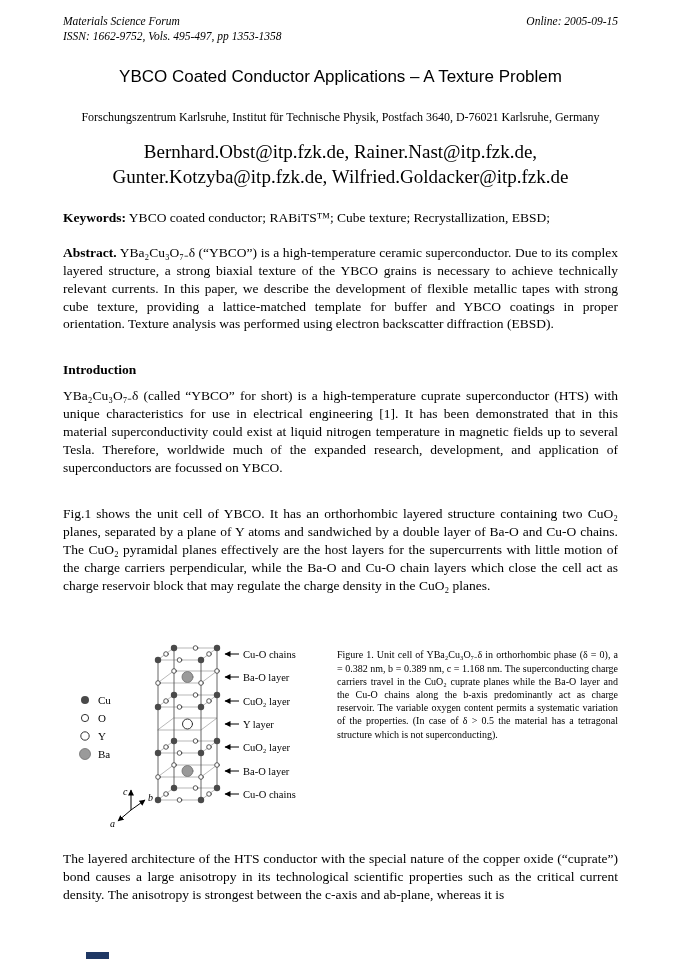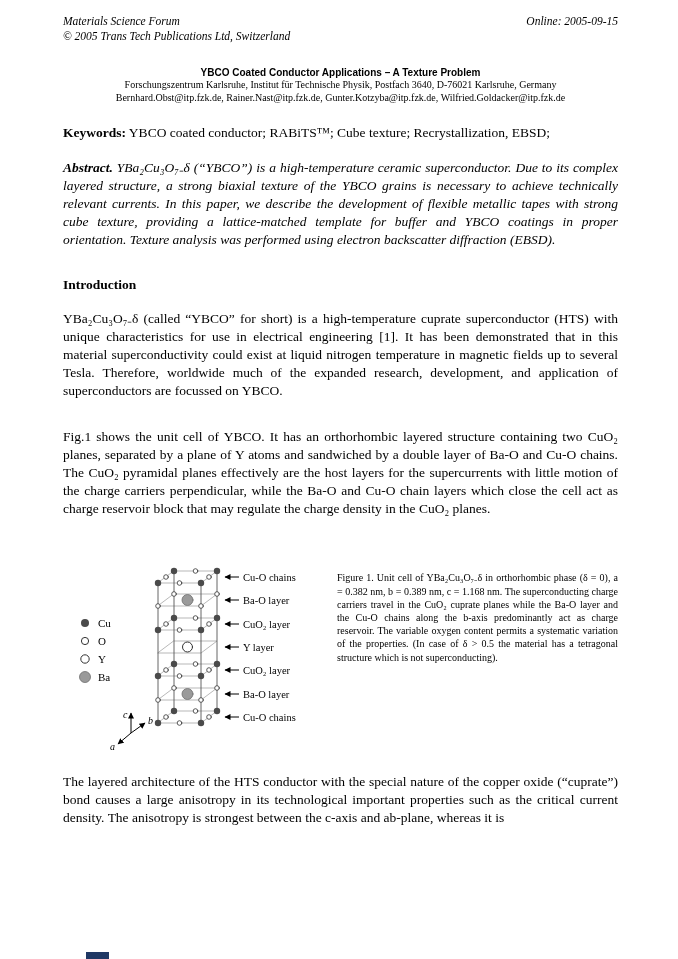--- a/index.html
+++ b/index.html
@@ -10,33 +10,33 @@
   }
   .page { box-sizing:border-box; width:678px; height:959px; padding:14px 60px 0 63px; position:relative; }
 
   
   .hdr { display:flex; justify-content:space-between; align-items:flex-start;
          font-style:italic; font-size:11.5px; line-height:1.28; }
   .hdr-left div { white-space:nowrap; }
 
   
   .title { margin-top:24px; text-align:center; font-family:"Liberation Sans", sans-serif;
-           font-weight:bold; font-size:10px; }
+           font-weight:normal; font-size:17px; }
   .authors { margin-top:17px; text-align:center; font-family:"Liberation Sans", sans-serif;
              font-size:14px; }
-  .affil { text-align:center; font-size:10px; line-height:1.3; }
-  .emails { margin-top:0; text-align:center; font-size:10px; line-height:1.3; }
+  .affil { margin-top:23px; text-align:center; font-size:12px; line-height:1.3; }
+  .emails { margin-top:14px; text-align:center; font-size:19px; line-height:1.3; }
 
   
   .para { font-size:13.5px; line-height:1.32; text-align:justify; margin:0; }
   .kw   { margin-top:20px; text-align:left; }
-  .abst { margin-top:17px;font-style:italic; }
+  .abst { margin-top:17px; }
   .bold { font-weight:bold; }
   .intro-head { margin-top:29px; font-weight:bold; font-size:13.5px; }
-  .p1 { margin-top:17px; }
+  .p1 { margin-top:9px; }
   .p2 { margin-top:29px; }
 
   
   .figrow { margin-top:44px; display:flex; align-items:flex-start; }
   .figart { width:268px; flex:0 0 268px; }
   .figcap { flex:1; margin-left:6px; margin-top:10px; font-size:10px; line-height:1.32; text-align:justify; }
 
   .closing { margin-top:16px; }
 
   .artifact { position:absolute; left:86px; bottom:0; width:23px; height:7px; background:#1f3864; }
@@ -47,21 +47,21 @@
   .svg-axis { font-size:10px; font-style:italic; }
 </style>
 </head>
 <body>
 
 <div class="page">
 
   <div class="hdr">
     <div class="hdr-left">
       <div>Materials Science Forum</div>
-      <div>© 2005 Trans Tech Publications Ltd, Switzerland</div>
+      <div>ISSN: 1662-9752, Vols. 495-497, pp 1353-1358</div>
     </div>
     <div>Online: 2005-09-15</div>
   </div>
 
   <div class="title">YBCO Coated Conductor Applications – A Texture Problem</div>
   <div class="affil">Forschungszentrum Karlsruhe, Institut für Technische Physik, Postfach 3640, D-76021 Karlsruhe, Germany</div>
   <div class="emails">Bernhard.Obst@itp.fzk.de, Rainer.Nast@itp.fzk.de, Gunter.Kotzyba@itp.fzk.de, Wilfried.Goldacker@itp.fzk.de</div>
 
   <p class="para kw"><span class="bold">Keywords:</span><span> YBCO coated conductor; RABiTS™; Cube texture; Recrystallization, EBSD;</span></p>
 
@@ -200,16 +200,16 @@
           <text x="85" y="163" class="svg-axis">b</text>
           <line x1="68" y1="172" x2="55" y2="183" stroke="#000" stroke-width="1" marker-end="url(#arr)"></line>
           <text x="47" y="189" class="svg-axis">a</text>
         </g>
       </svg>
     </div>
 
     <div class="figcap">Figure 1. Unit cell of YBa₂Cu₃O₇₋δ in orthorhombic phase (δ = 0), a = 0.382 nm, b = 0.389 nm, c = 1.168 nm. The superconducting charge carriers travel in the CuO₂ cuprate planes while the Ba-O layer and the Cu-O chains along the b-axis predominantly act as charge reservoir. The variable oxygen content permits a systematic variation of the properties. (In case of δ &gt; 0.5 the material has a tetragonal structure which is not superconducting).</div>
   </div>
 
-  <p class="para closing">The layered architecture of the HTS conductor with the special nature of the copper oxide (“cuprate”) bond causes a large anisotropy in its technological important properties such as the critical current density. The anisotropy is strongest between the c-axis and ab-plane, whereas it is</p>
+  <p class="para closing">The layered architecture of the HTS conductor with the special nature of the copper oxide (“cuprate”) bond causes a large anisotropy in its technological scientific properties such as the critical current density. The anisotropy is strongest between the c-axis and ab-plane, whereas it is</p>
 
   <div class="artifact"></div>
 </div>
 
 </body></html>

